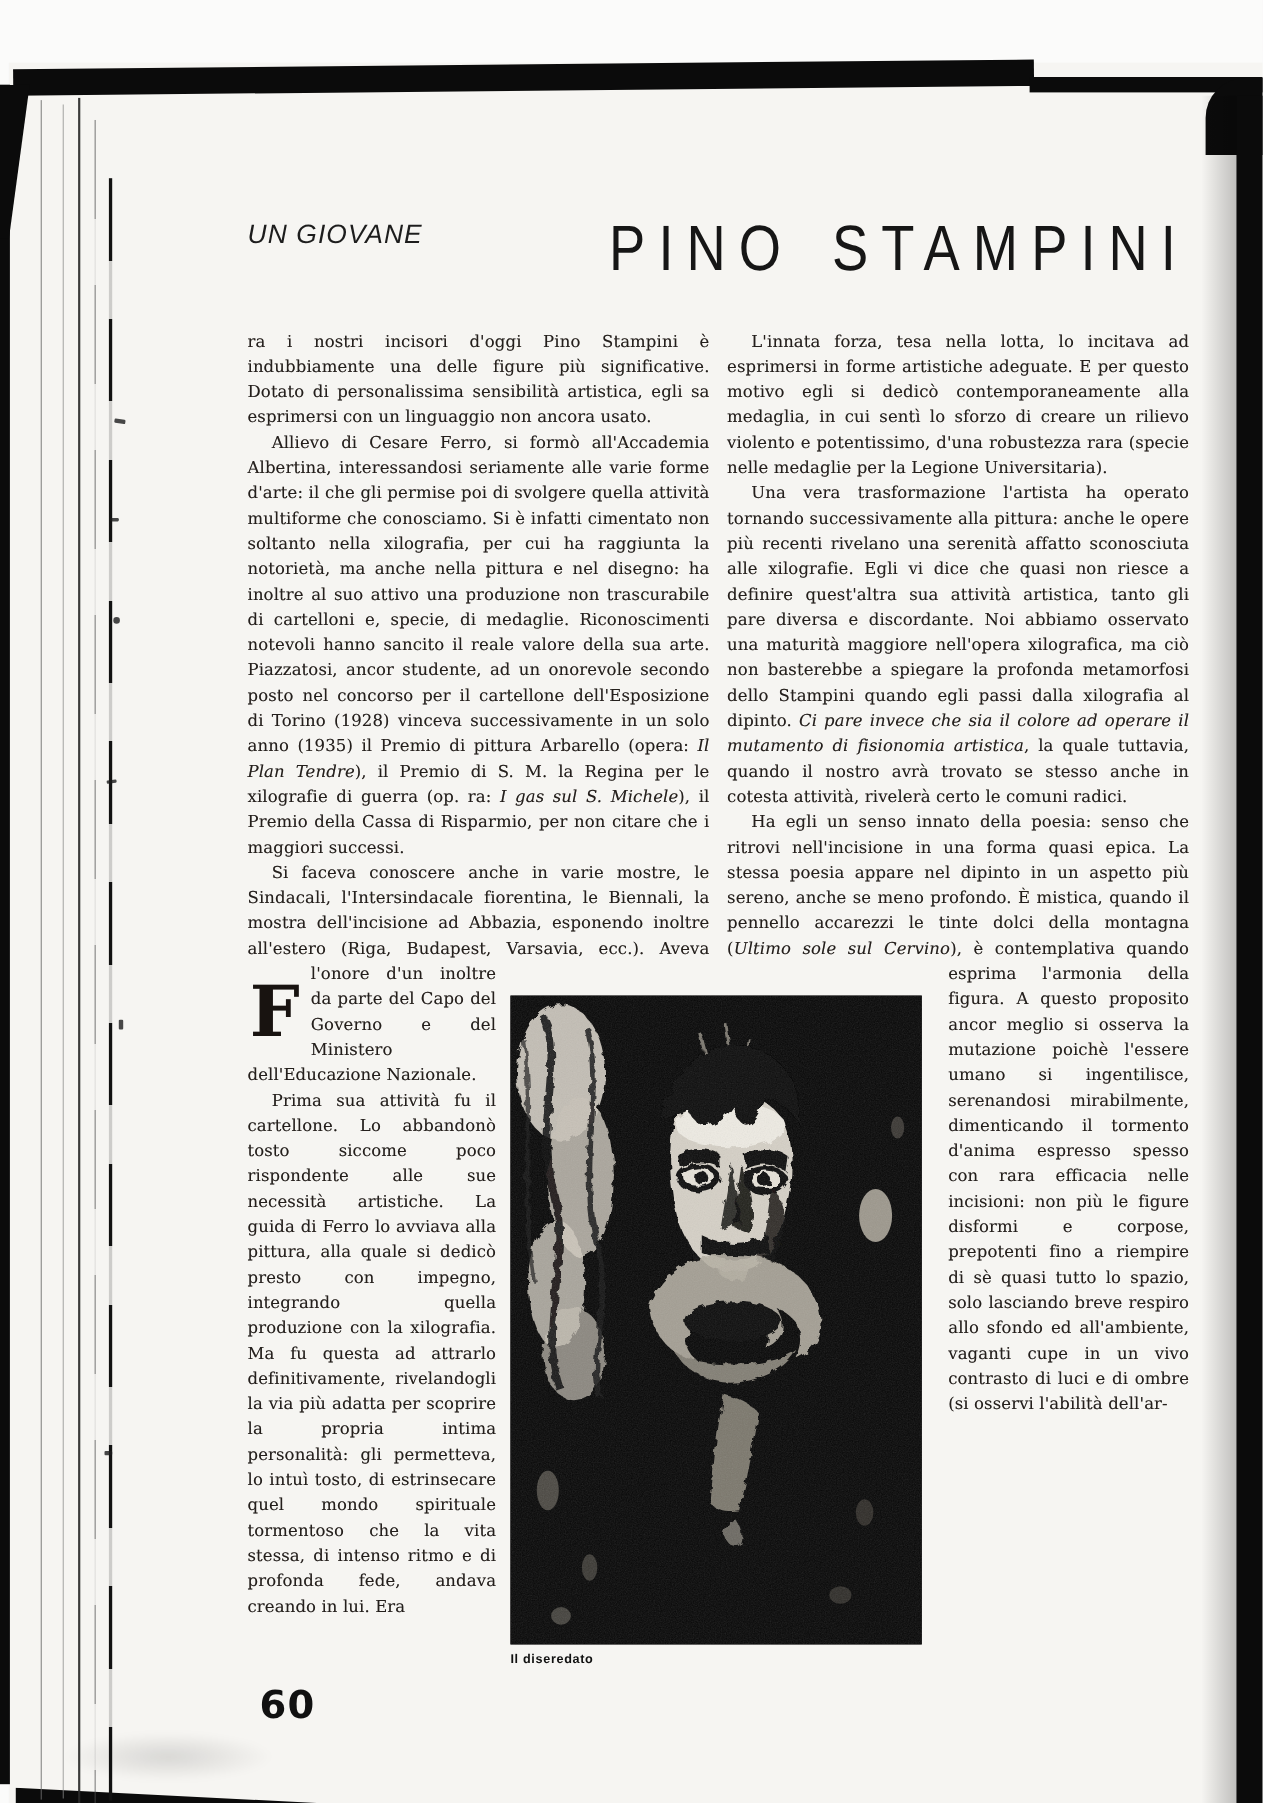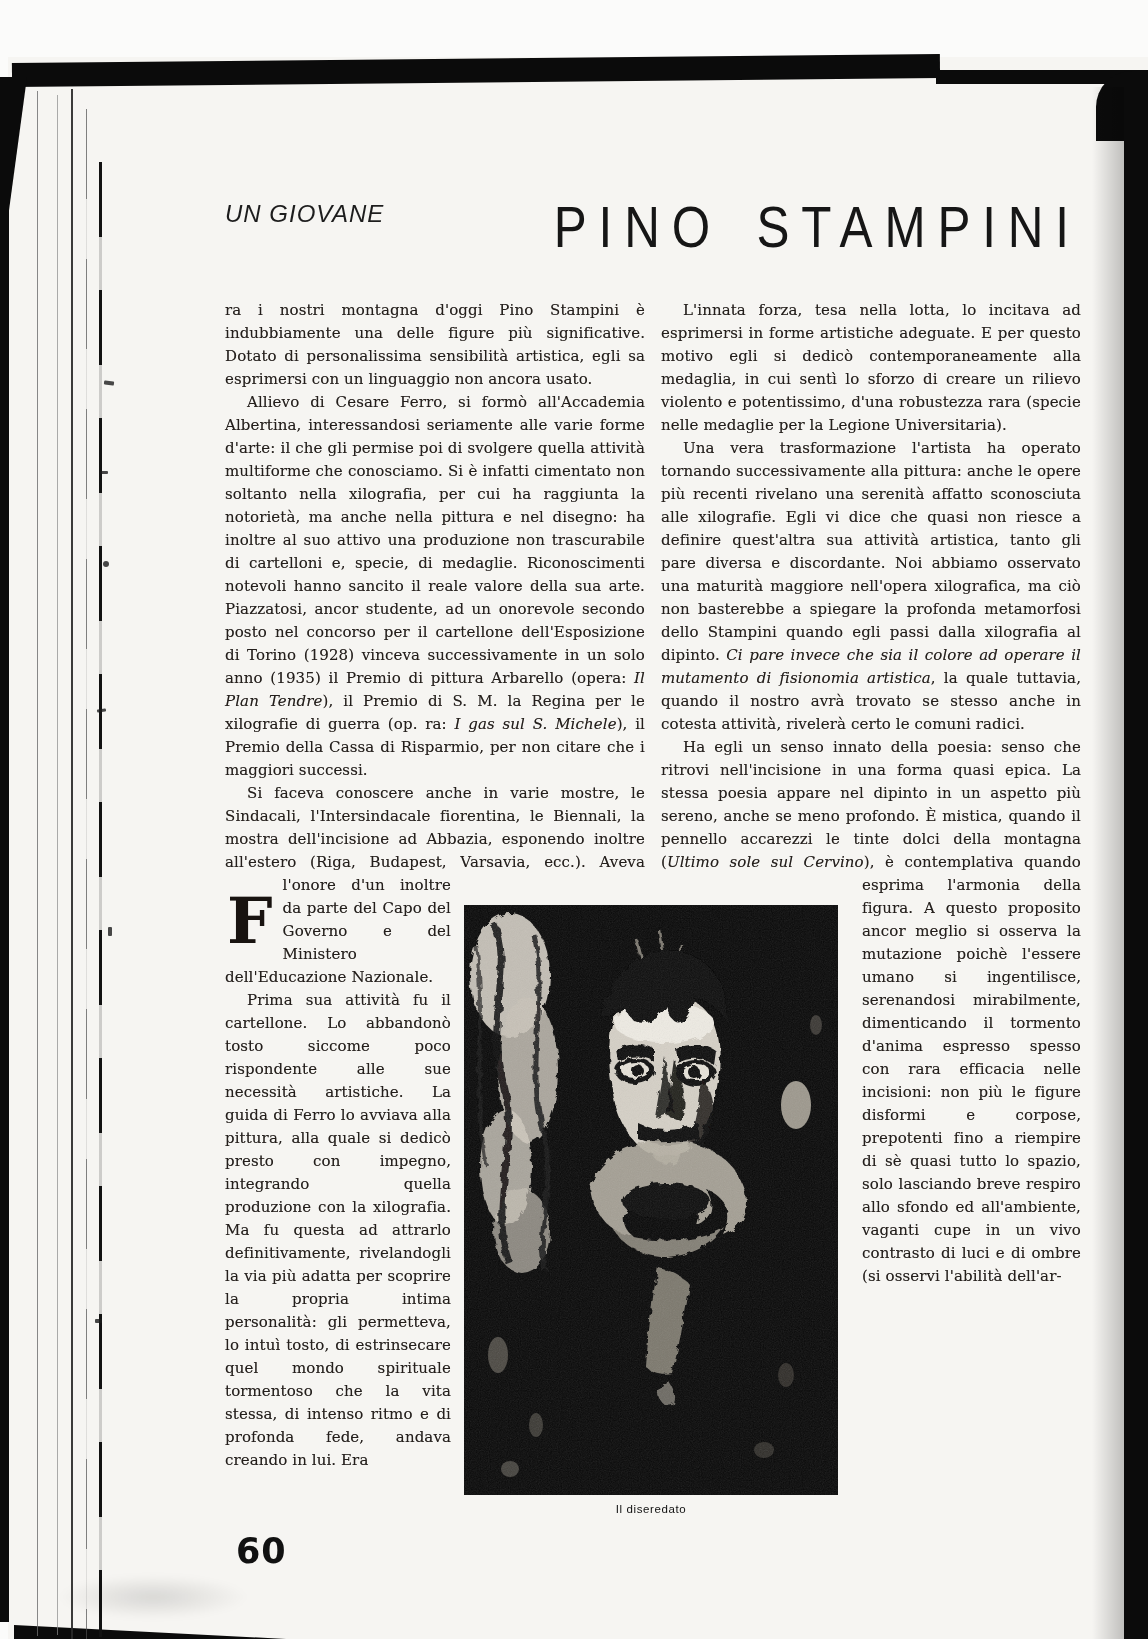--- a/index.html
+++ b/index.html
@@ -59,22 +59,22 @@
     line-height:52px;padding:6px 10px 0 2px;color:#181310;}
   .spacer-a,.spacer-b{background:transparent;}
   .col-left .spacer-a{float:right;width:1px;height:590px;margin-right:-1px;}
   .col-left .spacer-b{float:right;clear:right;width:194px;height:690px;}
   .col-right .spacer-a{float:left;width:1px;height:592px;margin-left:-1px;}
   .col-right .spacer-b{float:left;clear:left;width:201px;height:700px;}
 
   
   .figure{position:absolute;left:464px;top:858px;width:374px;height:590px;background:#080808;}
   .figure svg{display:block;width:374px;height:590px;}
-  .fig-caption{position:absolute;left:464px;top:1456px;width:374px;text-align:center;
-    font-family:"Liberation Sans",sans-serif;font-weight:400;font-size:11.5px;
+  .fig-caption{position:absolute;left:464px;top:1456px;width:374px;text-align:left;
+    font-family:"Liberation Sans",sans-serif;font-weight:700;font-size:11.5px;
     letter-spacing:.6px;color:#111;}
 
   
   .page-number{position:absolute;left:236px;top:1484px;font-family:"DejaVu Sans",sans-serif;
     font-weight:700;font-size:35px;letter-spacing:1px;color:#111;}
 </style>
 </head>
 <body>
 
 <div class="scan">
@@ -107,21 +107,21 @@
     <div class="kicker">
       <div>UN GIOVANE</div>
     </div>
     <div class="main-title">PINO STAMPINI</div>
   </div>
 
   <div class="article">
     <div class="col col-left">
       <div class="spacer-a"></div>
       <div class="spacer-b"></div>
-    <p class="para"><span class="dropcap">F</span><span>ra i nostri montagna d'oggi Pino Stampini è indubbiamente una delle figure più significative. Dotato di personalissima sensibilità artistica, egli sa esprimersi con un linguaggio non ancora usato.</span></p>
+    <p class="para"><span class="dropcap">F</span><span>ra i nostri incisori d'oggi Pino Stampini è indubbiamente una delle figure più significative. Dotato di personalissima sensibilità artistica, egli sa esprimersi con un linguaggio non ancora usato.</span></p>
         <p class="para indent"><span>Allievo di Cesare Ferro, si formò all'Accademia Albertina, interessandosi seriamente alle varie forme d'arte: il che gli permise poi di svolgere quella attività multiforme che conosciamo. Si è infatti cimentato non soltanto nella xilografia, per cui ha raggiunta la notorietà, ma anche nella pittura e nel disegno: ha inoltre al suo attivo una produzione non trascurabile di cartelloni e, specie, di medaglie. Riconoscimenti notevoli hanno sancito il reale valore della sua arte. Piazzatosi, ancor studente, ad un onorevole secondo posto nel concorso per il cartellone dell'Esposizione di Torino (1928) vinceva successivamente in un solo anno (1935) il Premio di pittura Arbarello (opera: </span><em>Il Plan Tendre</em><span>), il Premio di S. M. la Regina per le xilografie di guerra (op. ra: </span><em>I gas sul S. Michele</em><span>), il Premio della Cassa di Risparmio, per non citare che i maggiori successi.</span></p>
         <p class="para indent"><span>Si faceva conoscere anche in varie mostre, le Sindacali, l'Intersindacale fiorentina, le Biennali, la mostra dell'incisione ad Abbazia, esponendo inoltre all'estero (Riga, Budapest, Varsavia, ecc.). Aveva l'onore d'un inoltre da parte del Capo del Governo e del Ministero dell'Educazione Nazionale.</span></p>
         <p class="para indent"><span>Prima sua attività fu il cartellone. Lo abbandonò tosto siccome poco rispondente alle sue necessità artistiche. La guida di Ferro lo avviava alla pittura, alla quale si dedicò presto con impegno, integrando quella produzione con la xilografia. Ma fu questa ad attrarlo definitivamente, rivelandogli la via più adatta per scoprire la propria intima personalità: gli permetteva, lo intuì tosto, di estrinsecare quel mondo spirituale tormentoso che la vita stessa, di intenso ritmo e di profonda fede, andava creando in lui. Era</span></p>
       </div>
     <div class="col col-right">
       <div class="spacer-a"></div>
       <div class="spacer-b"></div>
         <p class="para indent"><span>L'innata forza, tesa nella lotta, lo incitava ad esprimersi in forme artistiche adeguate. E per questo motivo egli si dedicò contemporaneamente alla medaglia, in cui sentì lo sforzo di creare un rilievo violento e potentissimo, d'una robustezza rara (specie nelle medaglie per la Legione Universitaria).</span></p>
         <p class="para indent"><span>Una vera trasformazione l'artista ha operato tornando successivamente alla pittura: anche le opere più recenti rivelano una serenità affatto sconosciuta alle xilografie. Egli vi dice che quasi non riesce a definire quest'altra sua attività artistica, tanto gli pare diversa e discordante. Noi abbiamo osservato una maturità maggiore nell'opera xilografica, ma ciò non basterebbe a spiegare la profonda metamorfosi dello Stampini quando egli passi dalla xilografia al dipinto. </span><em>Ci pare invece che sia il colore ad operare il mutamento di fisionomia artistica</em><span>, la quale tuttavia, quando il nostro avrà trovato se stesso anche in cotesta attività, rivelerà certo le comuni radici.</span></p>
         <p class="para indent"><span>Ha egli un senso innato della poesia: senso che ritrovi nell'incisione in una forma quasi epica. La stessa poesia appare nel dipinto in un aspetto più sereno, anche se meno profondo. È mistica, quando il pennello accarezzi le tinte dolci della montagna (</span><em>Ultimo sole sul Cervino</em><span>), è contemplativa quando esprima l'armonia della figura. A questo proposito ancor meglio si osserva la mutazione poichè l'essere umano si ingentilisce, serenandosi mirabilmente, dimenticando il tormento d'anima espresso spesso con rara efficacia nelle incisioni: non più le figure disformi e corpose, prepotenti fino a riempire di sè quasi tutto lo spazio, solo lasciando breve respiro allo sfondo ed all'ambiente, vaganti cupe in un vivo contrasto di luci e di ombre (si osservi l'abilità dell'ar-</span></p>

